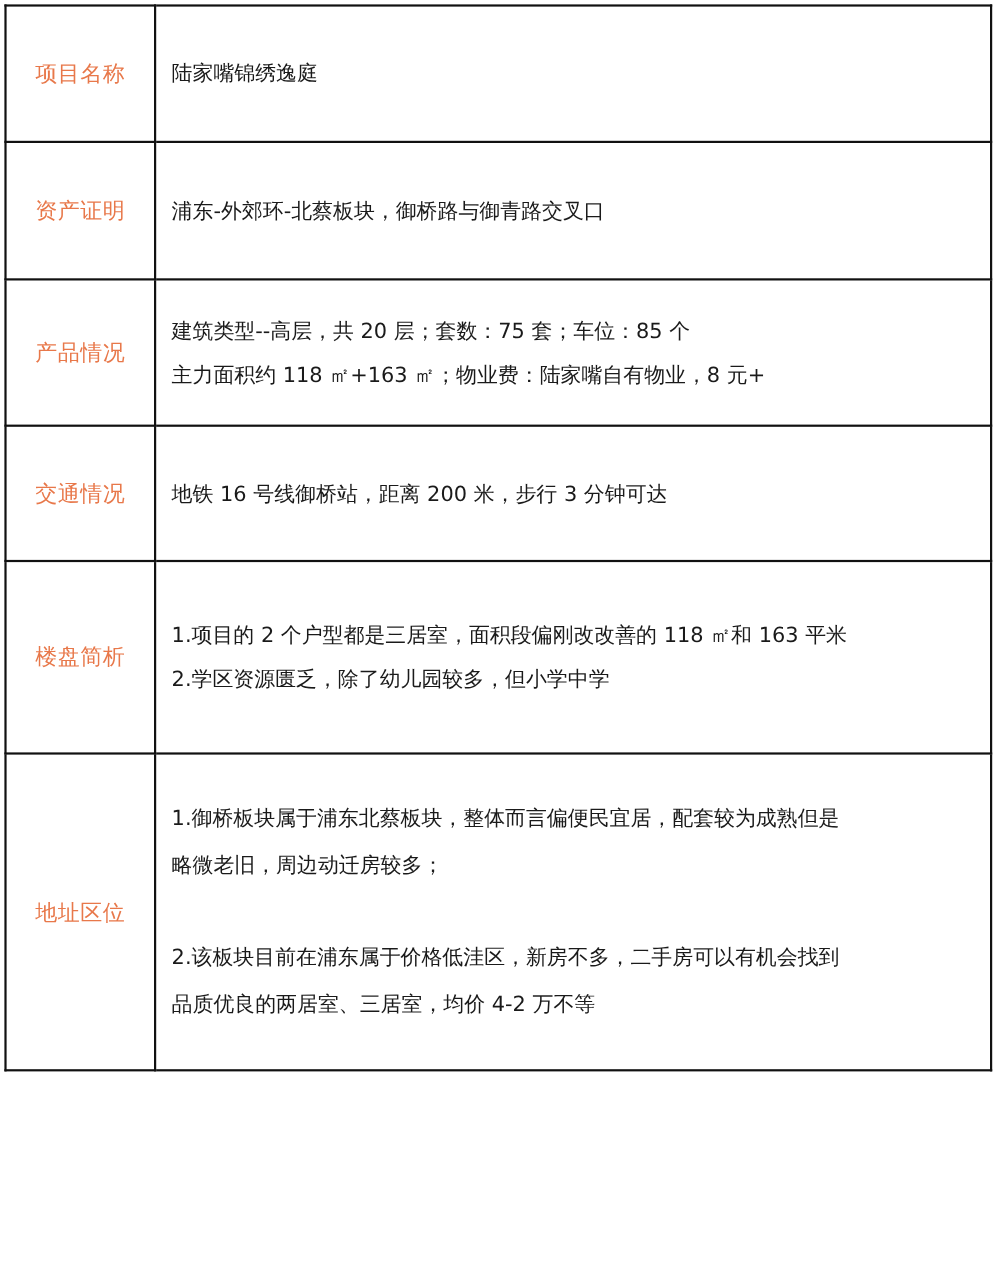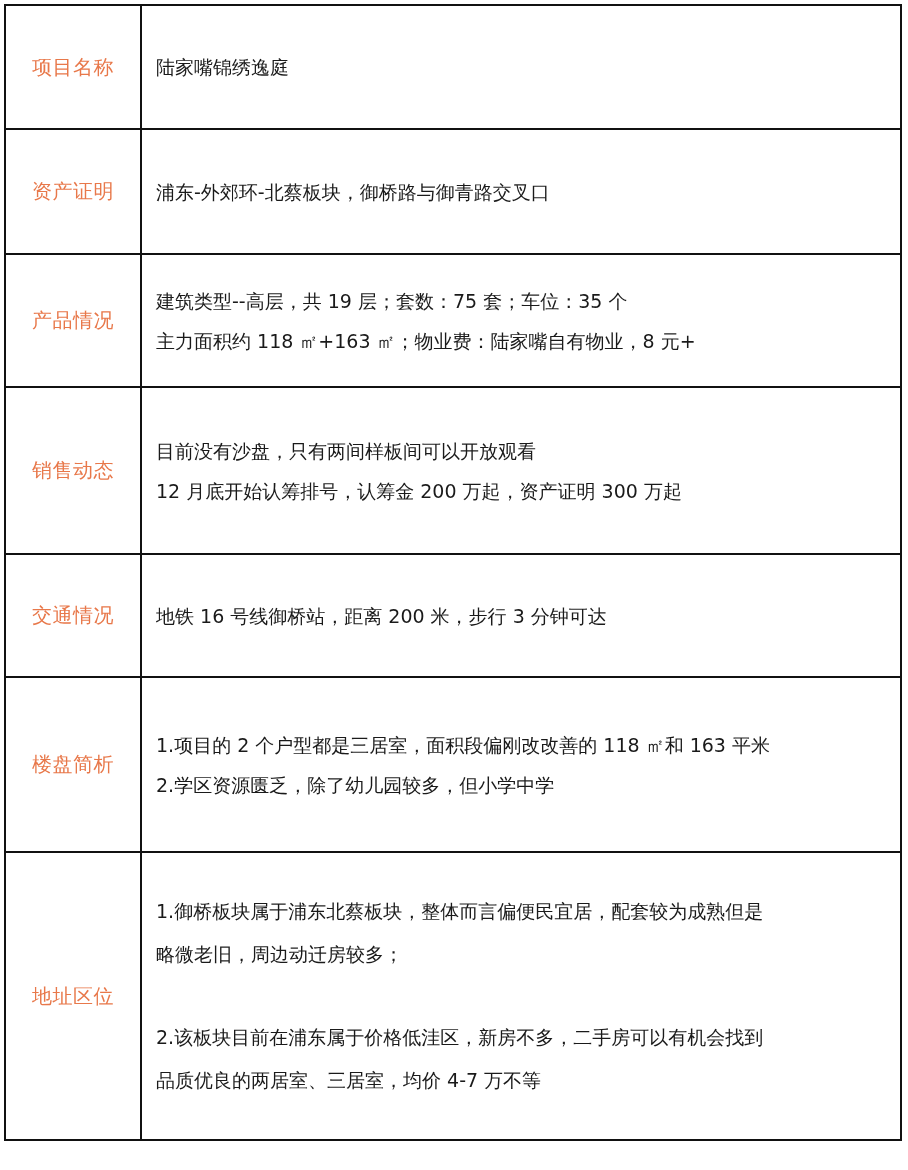--- a/index.html
+++ b/index.html
@@ -33,29 +33,22 @@
   </tr>
   <tr style="height:125px">
     <td class="label">资产证明</td>
     <td class="content">
       <span class="line">浦东-外郊环-北蔡板块，御桥路与御青路交叉口</span>
     </td>
   </tr>
   <tr style="height:133px">
     <td class="label">产品情况</td>
     <td class="content">
-      <span class="line">建筑类型--高层，共 19 层；套数：75 套；车位：35 个</span>
+      <span class="line">建筑类型--高层，共 20 层；套数：75 套；车位：85 个</span>
       <span class="line">主力面积约 118 ㎡+163 ㎡；物业费：陆家嘴自有物业，8 元+</span>
-    </td>
-  </tr>
-  <tr style="height:167px">
-    <td class="label">销售动态</td>
-    <td class="content">
-      <span class="line">目前没有沙盘，只有两间样板间可以开放观看</span>
-      <span class="line">12 月底开始认筹排号，认筹金 200 万起，资产证明 300 万起</span>
     </td>
   </tr>
   <tr style="height:123px">
     <td class="label">交通情况</td>
     <td class="content">
       <span class="line">地铁 16 号线御桥站，距离 200 米，步行 3 分钟可达</span>
     </td>
   </tr>
   <tr style="height:175px">
     <td class="label">楼盘简析</td>
@@ -64,17 +57,17 @@
       <span class="line">2.学区资源匮乏，除了幼儿园较多，但小学中学</span>
     </td>
   </tr>
   <tr style="height:288px">
     <td class="label">地址区位</td>
     <td class="content" style="line-height:43px">
       <span class="line">1.御桥板块属于浦东北蔡板块，整体而言偏便民宜居，配套较为成熟但是</span>
       <span class="line">略微老旧，周边动迁房较多；</span>
       <span class="blank"></span>
       <span class="line">2.该板块目前在浦东属于价格低洼区，新房不多，二手房可以有机会找到</span>
-      <span class="line">品质优良的两居室、三居室，均价 4-7 万不等</span>
+      <span class="line">品质优良的两居室、三居室，均价 4-2 万不等</span>
     </td>
   </tr>
 </tbody>
   </table>
 
 </body></html>

